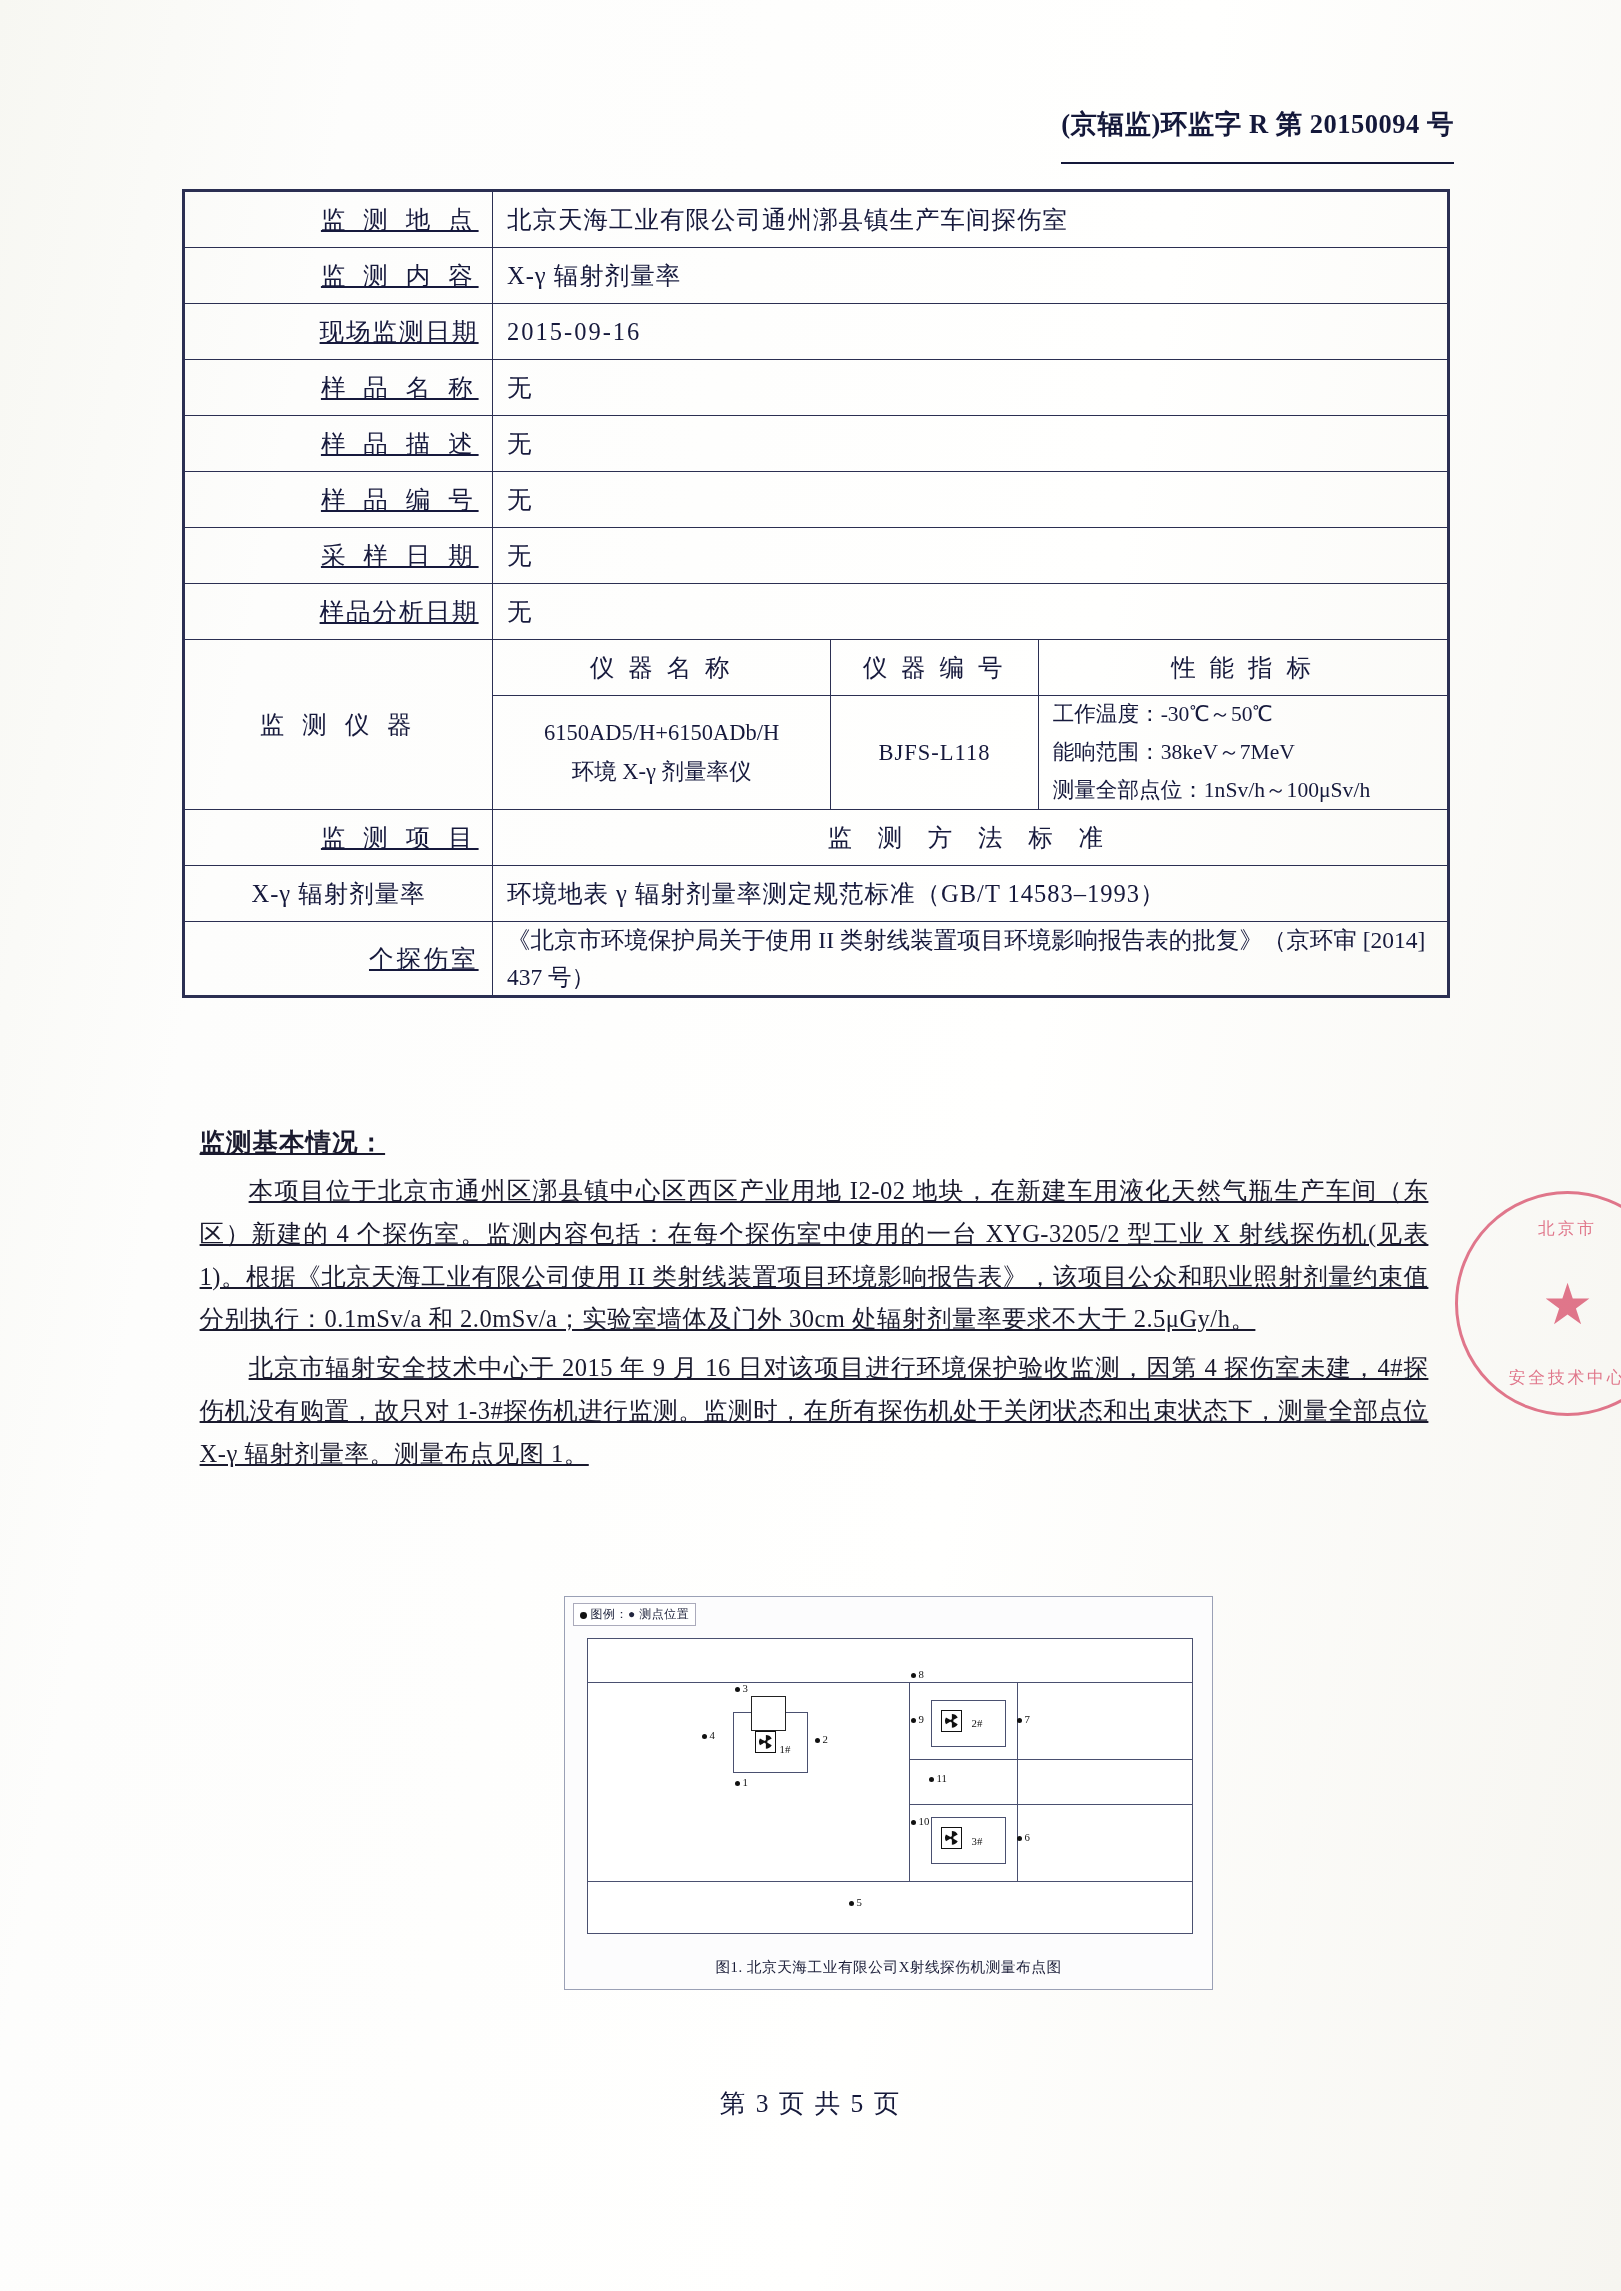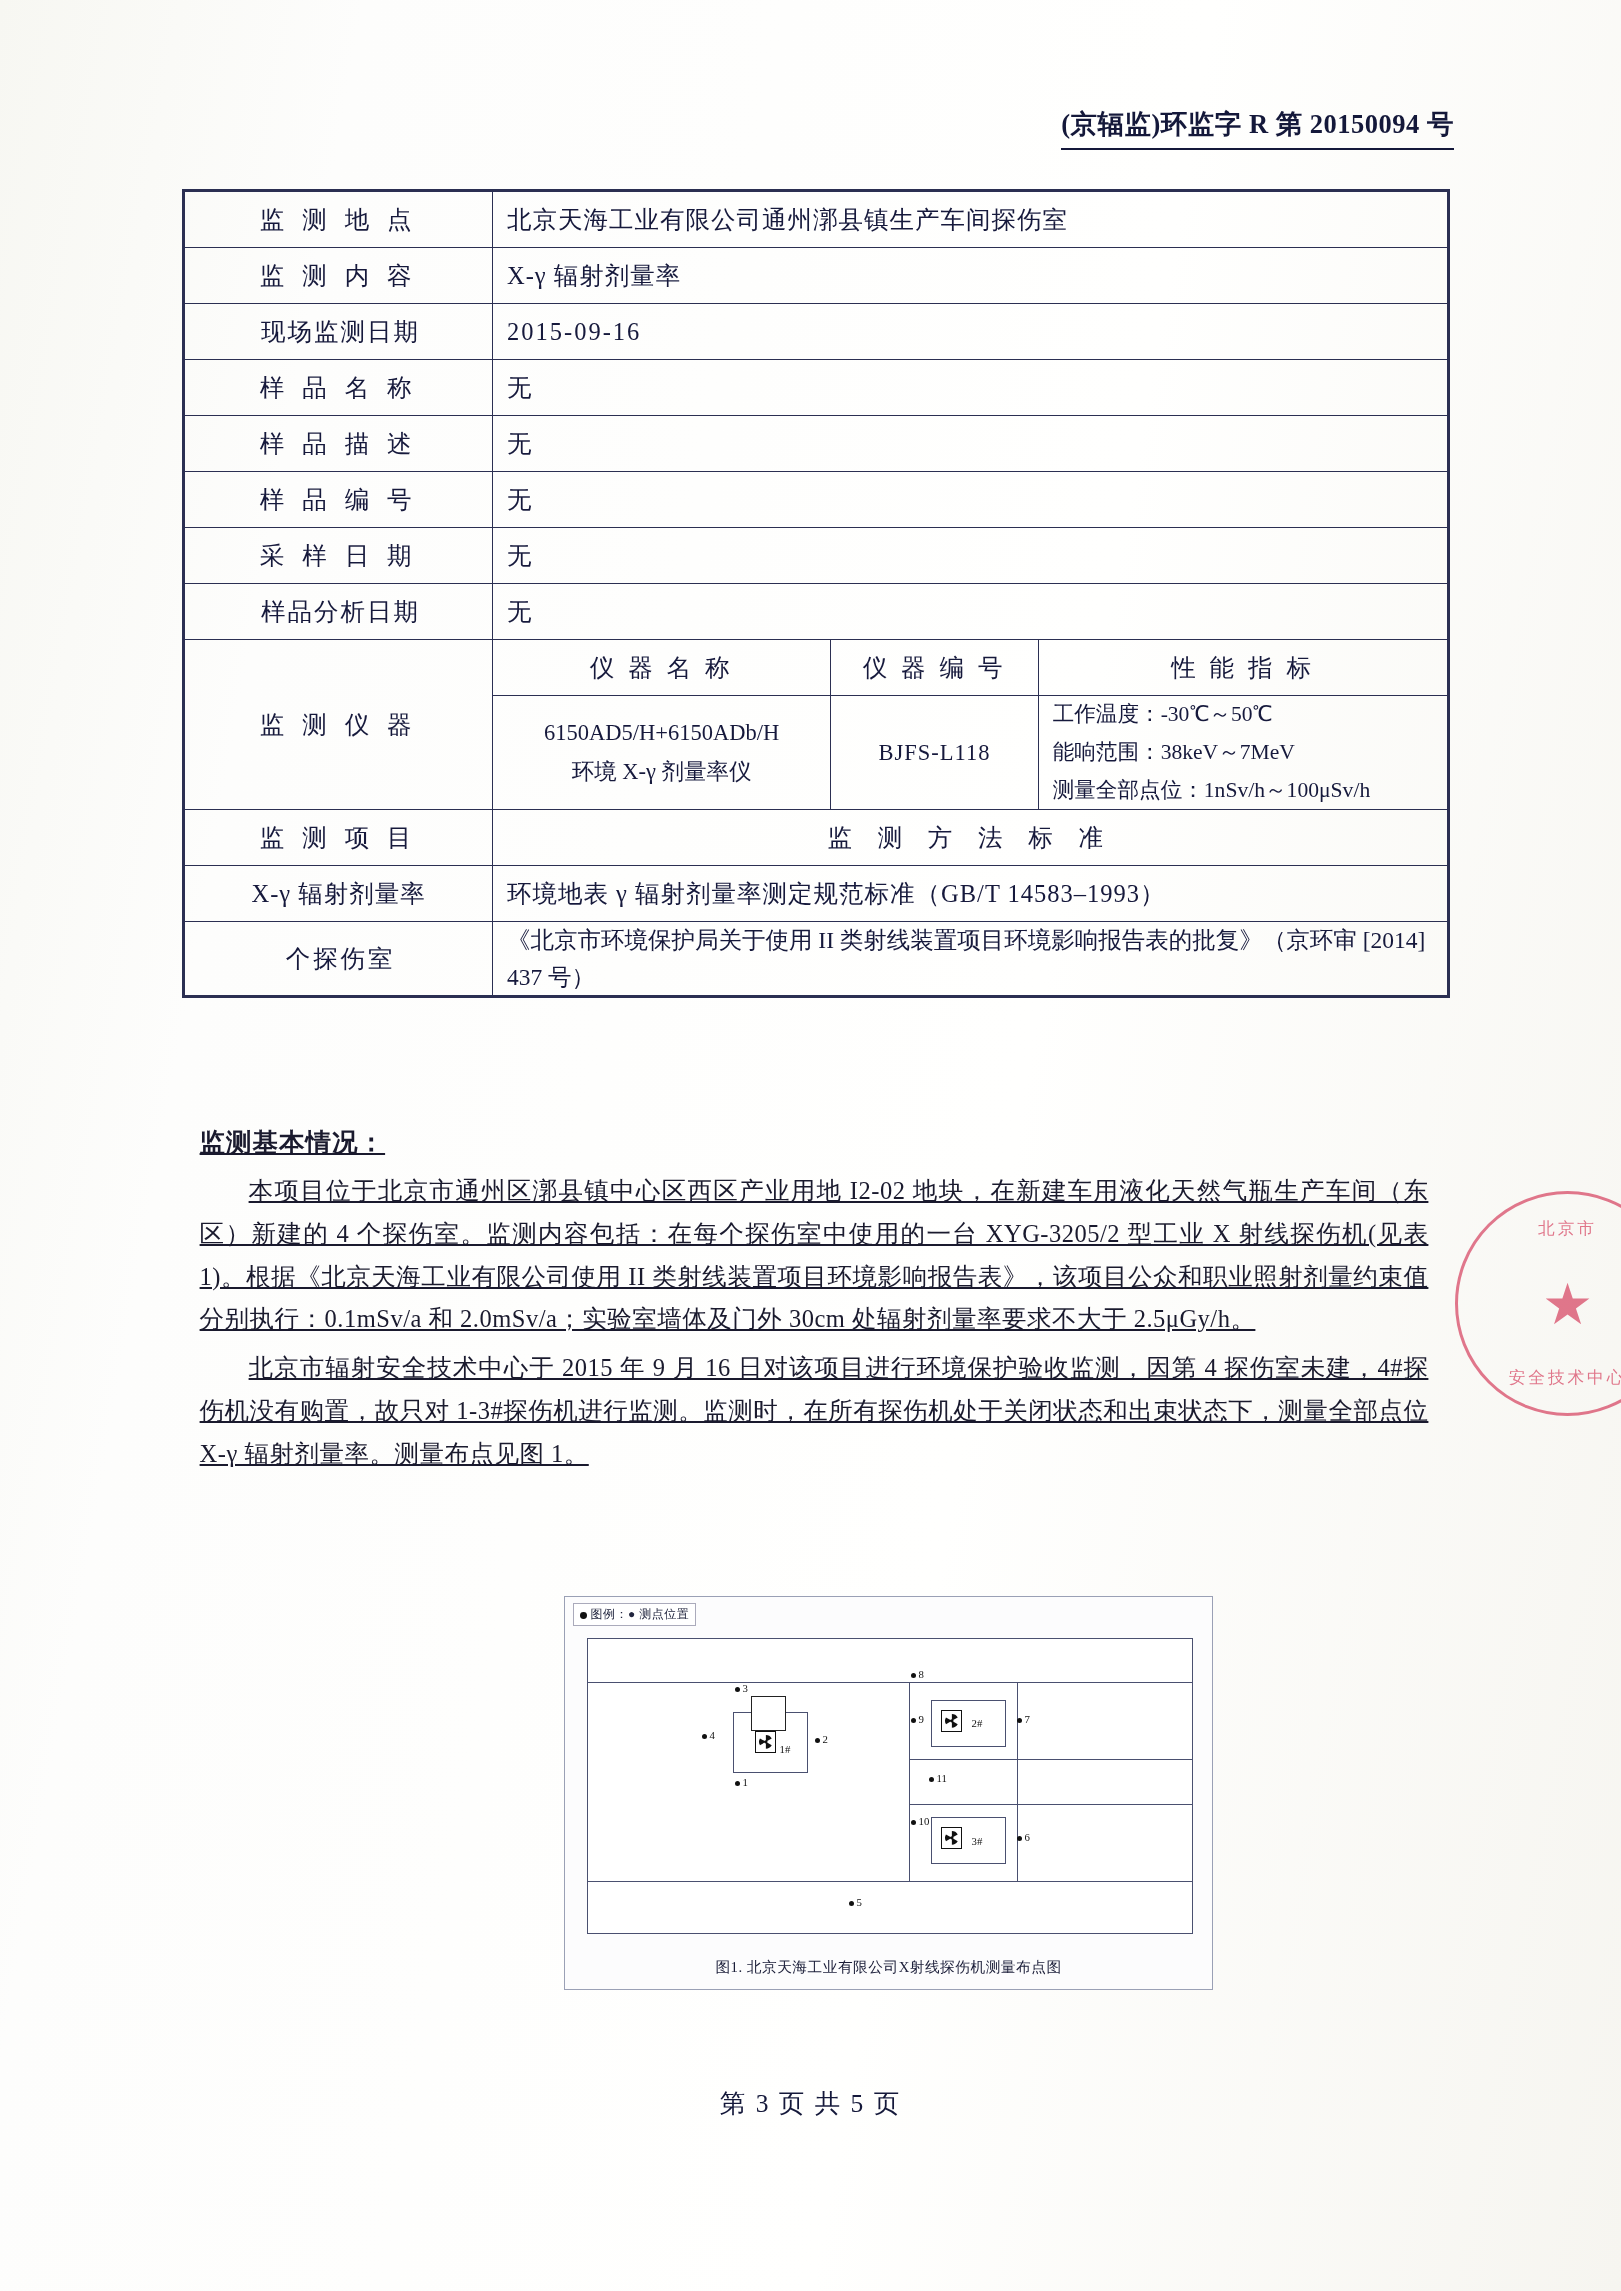--- a/index.html
+++ b/index.html
@@ -36,21 +36,21 @@
   
   .doc-number {
     position: absolute;
     top: 106px;
     right: 167px;
     font-size: 26.5px;
     font-weight: bold;
     letter-spacing: 0.5px;
     color: #14183a;
     border-bottom: 2px solid #14183a;
-    padding-bottom: 6px;
+    padding-bottom: 20px;
     font-family: "Liberation Serif", serif;
   }
 
   
   .table-wrap {
     position: absolute;
     left: 182px;
     top: 189px;
     width: 1264px;
     border: 2px solid #2b2f52;
@@ -62,25 +62,26 @@
     color: #16193c;
   }
   table.main td {
     border: 1px solid #2b2f52;
     padding: 0 13.7px;
     vertical-align: middle;
     height: 55px;
   }
   td.label {
     width: 276px;
-    text-align: center;
+    text-align: right;
     font-size: 24.5px;
     letter-spacing: 5.9px;
     padding-left: 21.6px;
     white-space: nowrap;
+    text-decoration: underline;
   }
   td.label.tight { letter-spacing: 2px; padding-left: 17.6px; }
   td.value {
     font-size: 24.5px;
     padding-left: 17.6px;
     letter-spacing: 1px;
   }
   td.value.mono {
     font-family: "Liberation Serif", serif;
     letter-spacing: 2px;

